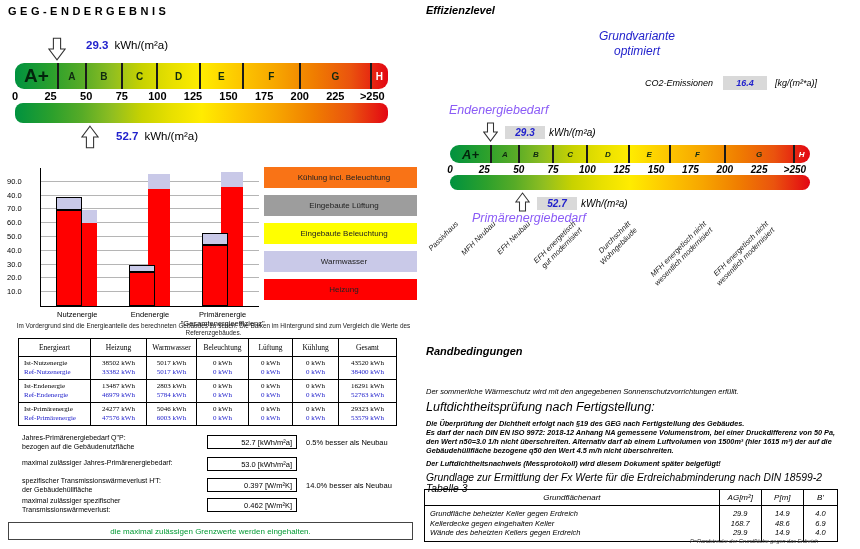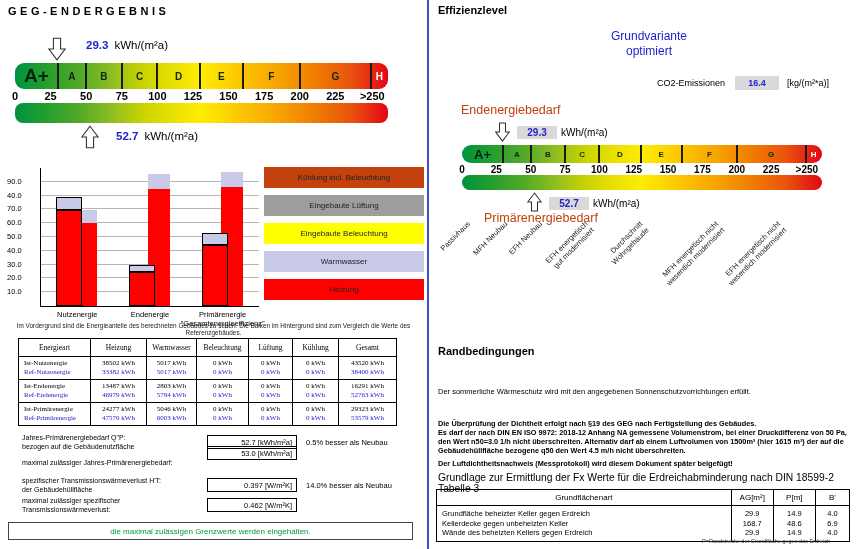--- a/index.html
+++ b/index.html
@@ -1,20 +1,20 @@
 <!DOCTYPE html>
 <html><head>
 <meta charset="utf-8">
 <style>
   html,body{margin:0;padding:0;background:#fff;}
   #page{position:relative;width:860px;height:549px;background:#fff;font-family:"Liberation Sans",sans-serif;overflow:hidden;}
   .panel{position:absolute;top:0;height:549px;background:#fff;}
   #left-panel{left:0;width:427px;}
   #divider{position:absolute;left:427px;top:0;width:2px;height:549px;background:#3f51b5;}
-  #right-panel{left:429px;width:411px;}
+  #right-panel{left:417px;width:411px;font-style:italic;}
   .blue{color:#2222cc;}
   .lp-title{position:absolute;left:8px;top:5px;font-size:11px;font-weight:bold;letter-spacing:3.5px;color:#000;}
   .val-line{position:absolute;font-size:11.5px;color:#000;white-space:nowrap;}
   .val-line .blue{font-weight:bold;margin-right:6px;}
   .arrow{position:absolute;}
   
   .scale{position:absolute;}
   .sc-letters{position:relative;width:100%;border-radius:9px;
     background:linear-gradient(90deg,#00923f 0%,#2ca02c 10%,#57ab27 18%,#8fbe21 26%,#c8d200 34%,#e8e000 42%,#ffec00 50%,#fdc800 60%,#f7a600 70%,#f07e00 80%,#ea530e 90%,#e30613 100%);}
   .scale-lg .sc-letters{height:26px;}
@@ -56,21 +56,21 @@
   .sum-box{position:absolute;left:207px;width:90px;height:14px;border:1px solid #000;font-size:7.5px;line-height:14px;text-align:right;padding-right:4px;box-sizing:border-box;color:#000;}
   .sum-note{position:absolute;left:306px;font-size:7.5px;color:#000;white-space:nowrap;}
   #greenbox{position:absolute;left:8px;top:522px;width:403px;height:16px;border:1px solid #444;display:flex;align-items:center;justify-content:center;}
   #greenbox span{font-size:8px;color:#009933;}
   
   .rp-h1{position:absolute;left:9px;font-size:11px;font-weight:bold;color:#000;}
   .variant{position:absolute;left:90px;top:29px;width:260px;text-align:center;font-size:12px;color:#2222cc;line-height:15px;}
   .co2-label{position:absolute;left:228px;top:78px;font-size:9px;color:#000;}
   .gbox{position:absolute;background:#d9d9d9;display:flex;align-items:center;justify-content:center;font-size:10px;font-weight:bold;color:#2222cc;}
   .co2-unit{position:absolute;left:358px;top:78px;font-size:9px;color:#000;}
-  .rp-need{position:absolute;font-size:12.5px;color:#c2410c;}
+  .rp-need{position:absolute;font-size:12.5px;color:#8b5cf6;}
   .unit-sm{position:absolute;font-size:10px;color:#000;}
   .marker{position:absolute;top:220px;transform:rotate(-45deg);transform-origin:100% 0;text-align:right;font-size:7.5px;line-height:8.5px;color:#222;white-space:nowrap;}
   .sec-h{position:absolute;left:9px;font-size:12.5px;color:#000;}
   .sec-p{position:absolute;left:9px;width:414px;font-size:7.5px;color:#000;}
   .sec-b{position:absolute;left:9px;width:414px;font-size:7.3px;font-weight:bold;line-height:9px;color:#000;}
   .fx-h{position:absolute;left:9px;top:472px;font-size:10.3px;color:#000;}
   #fx-table{position:absolute;left:7px;top:489px;width:414px;border-collapse:collapse;table-layout:fixed;border:1.5px solid #000;}
   #fx-table th{border:1px solid #000;font-size:8px;font-weight:normal;padding:3px 2px;text-align:center;color:#000;}
   #fx-table td{border:1px solid #000;vertical-align:top;padding:3px 0;font-size:7.5px;line-height:9.5px;color:#000;}
   #fx-table td div.lbl{padding-left:5px;text-align:left;}
@@ -201,21 +201,21 @@
         <div class="bar ist" style="width: 26px; left: calc(83.33% - 21px); bottom: 0px; top: auto; height: 138px;">
           <div class="bar-seg" style="bottom: 0px; height: 60.582px; background: rgb(255, 0, 0);"></div>
           <div class="bar-seg" style="bottom: 60.582px; height: 12.558px; background: rgb(201, 201, 232);"></div>
         </div>
         <div class="xlab" style="left: 83.33%; top: 142px;">
           <div>Primärenergie</div>
           <div>"Gesamtenergieeffizienz"</div>
         </div>
       </div>
     <div id="legend">
-        <div class="leg-item" style="background: #c2410c;">Kühlung incl. Beleuchtung</div>
+        <div class="leg-item" style="background: #f97316;">Kühlung incl. Beleuchtung</div>
         <div class="leg-item" style="background: rgb(157, 157, 157);">Eingebaute Lüftung</div>
         <div class="leg-item" style="background: rgb(255, 255, 0);">Eingebaute Beleuchtung</div>
         <div class="leg-item" style="background: rgb(201, 201, 232);">Warmwasser</div>
         <div class="leg-item" style="background: rgb(255, 0, 0);">Heizung</div>
       </div>
     <div class="caption">Im Vordergrund sind die Energieanteile des berechneten Gebäudes zu sehen. Die Balken im Hintergrund sind zum Vergleich die Werte des Referenzgebäudes.</div>
 
     <table id="l-table">
         <colgroup>
           <col style="width: 72px;">
@@ -334,21 +334,21 @@
     <div id="summary">
         <div class="sum-label" style="top: 434px;">
           <div>Jahres-Primärenergiebedarf Q"P:</div>
           <div>bezogen auf die Gebäudenutzfläche</div>
         </div>
         <div class="sum-box" style="top: 435px;">52.7 [kWh/m²a]</div>
         <div class="sum-note" style="top: 438px;">0.5% besser als Neubau</div>
         <div class="sum-label" style="top: 459px;">
           <div>maximal zulässiger Jahres-Primärenergiebedarf:</div>
         </div>
-        <div class="sum-box" style="top: 446px;">53.0 [kWh/m²a]</div>
+        <div class="sum-box" style="top: 457px;">53.0 [kWh/m²a]</div>
         <div class="sum-label" style="top: 477px;">
           <div>spezifischer Transmissionswärmeverlust H'T:</div>
           <div>der Gebäudehüllfläche</div>
         </div>
         <div class="sum-box" style="top: 478px;">0.397 [W/m²K]</div>
         <div class="sum-note" style="top: 481px;">14.0% besser als Neubau</div>
         <div class="sum-label" style="top: 497px;">
           <div>maximal zulässiger spezifischer</div>
           <div>Transmissionswärmeverlust:</div>
         </div>
@@ -466,20 +466,21 @@
           <div>wesentlich modernisiert</div>
         </div>
         <div class="marker" style="right: 64.1069px;">
           <div>EFH energetisch nicht</div>
           <div>wesentlich modernisiert</div>
         </div>
       </div>
 
     <div class="rp-h1" style="top:345px;">Randbedingungen</div>
     <div class="sec-p" style="top:387px;">Der sommerliche Wärmeschutz wird mit den angegebenen Sonnenschutzvorrichtungen erfüllt.</div>
+    <div class="sec-h" style="top:400px;">Luftdichtheitsprüfung nach Fertigstellung:</div>
     <div class="sec-b" style="top:419px;">Die Überprüfung der Dichtheit erfolgt nach §19 des GEG nach Fertigstellung des Gebäudes.</div>
     <div class="sec-b" style="top:428px;">Es darf der nach DIN EN ISO 9972: 2018-12 Anhang NA gemessene Volumenstrom, bei einer Druckdifferenz von 50 Pa, den Wert n50=3.0 1/h nicht überschreiten.  Alternativ darf ab einem Luftvolumen von 1500m³ (hier 1615 m³) der auf die Gebäudehüllfläche bezogene q50 den Wert 4.5 m/h nicht überschreiten.</div>
     <div class="sec-b" style="top:459px;">Der Luftdichtheitsnachweis (Messprotokoll) wird diesem Dokument später beigefügt!</div>
     <div class="fx-h">Grundlage zur Ermittlung der Fx Werte für die Erdreichabminderung nach DIN 18599-2 Tabelle 3</div>
 
     <table id="fx-table">
         <colgroup>
           <col style="width: 294px;">
           <col style="width: 42px;">
           <col style="width: 42px;">
@@ -490,21 +491,21 @@
             <th>Grundflächenart</th>
             <th>AG[m²]</th>
             <th>P[m]</th>
             <th>B'</th>
           </tr>
         </thead>
         <tbody>
           <tr>
             <td>
               <div class="lbl">Grundfläche beheizter Keller gegen Erdreich</div>
-              <div class="lbl">Kellerdecke gegen unbeheizten Keller</div>
+              <div class="lbl">Kellerdecke gegen eingehalten Keller</div>
               <div class="lbl">Wände des beheizten Kellers gegen Erdreich</div>
             </td>
             <td>
               <div class="num">29.9</div>
               <div class="num">168.7</div>
               <div class="num">29.9</div>
             </td>
             <td>
               <div class="num">14.9</div>
               <div class="num">48.6</div>

